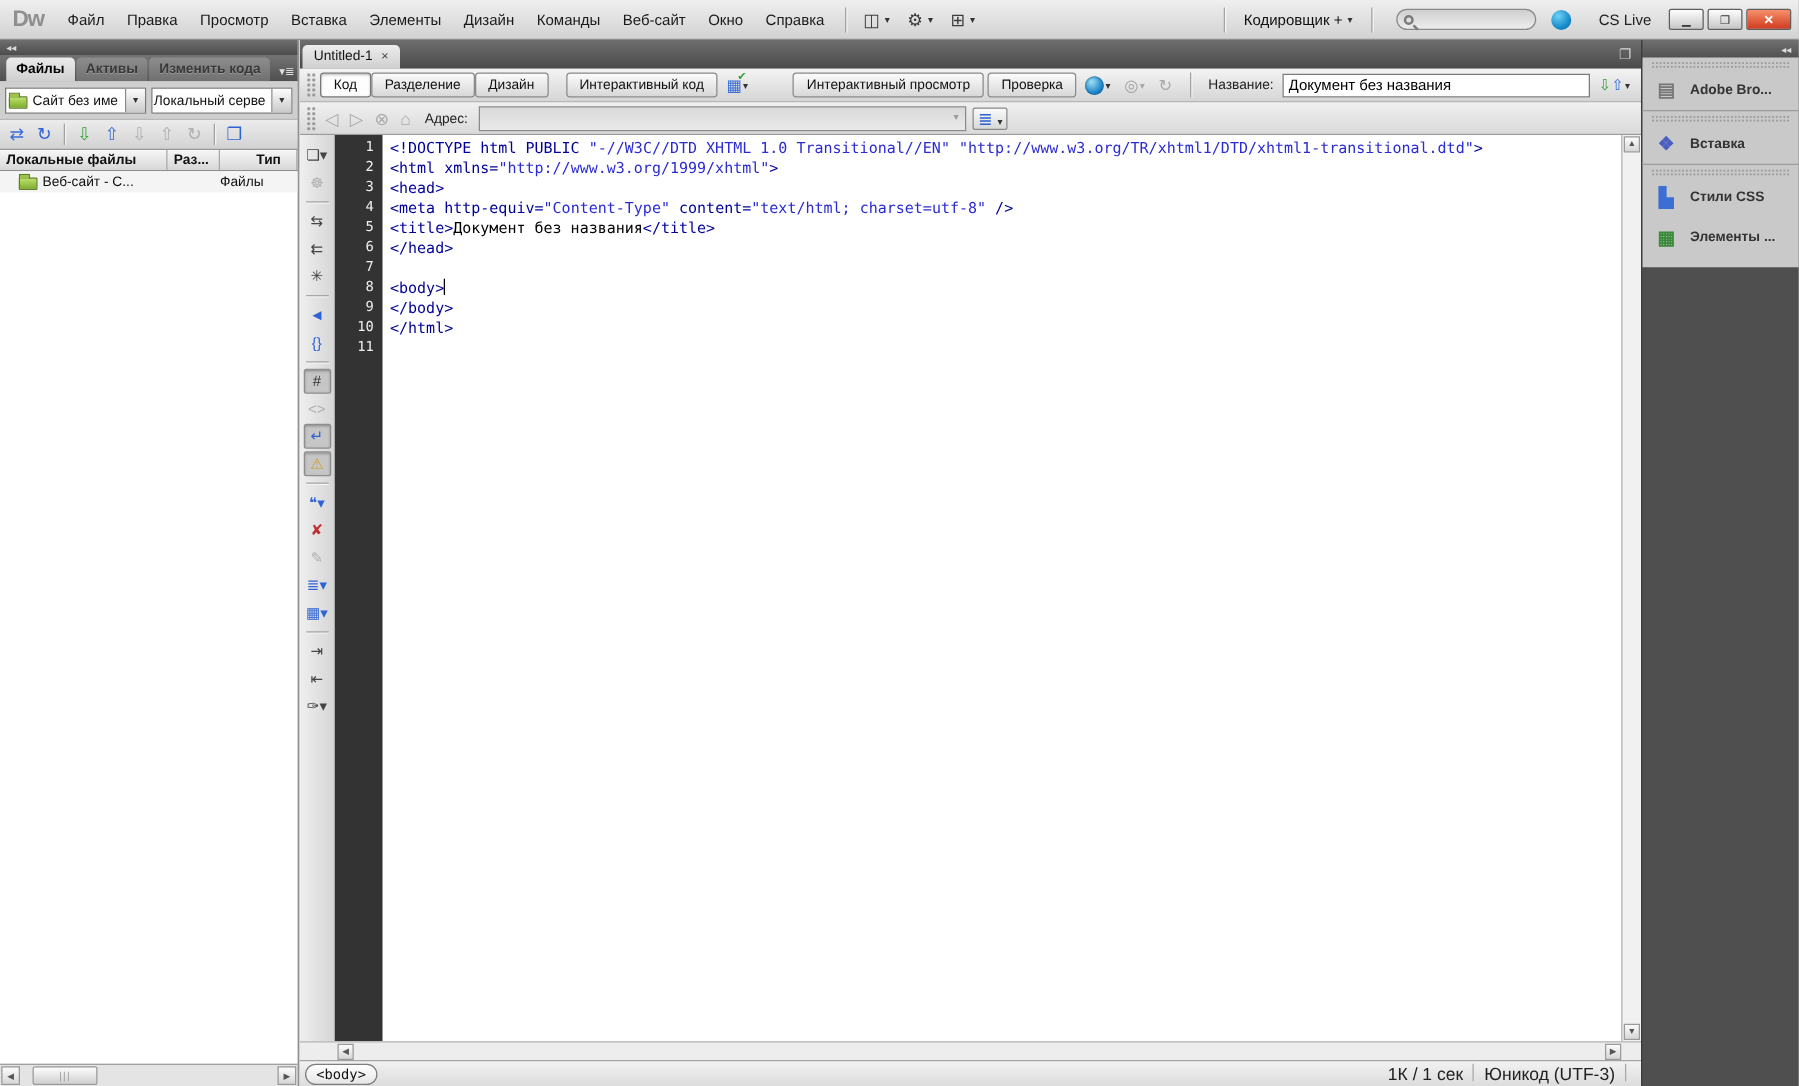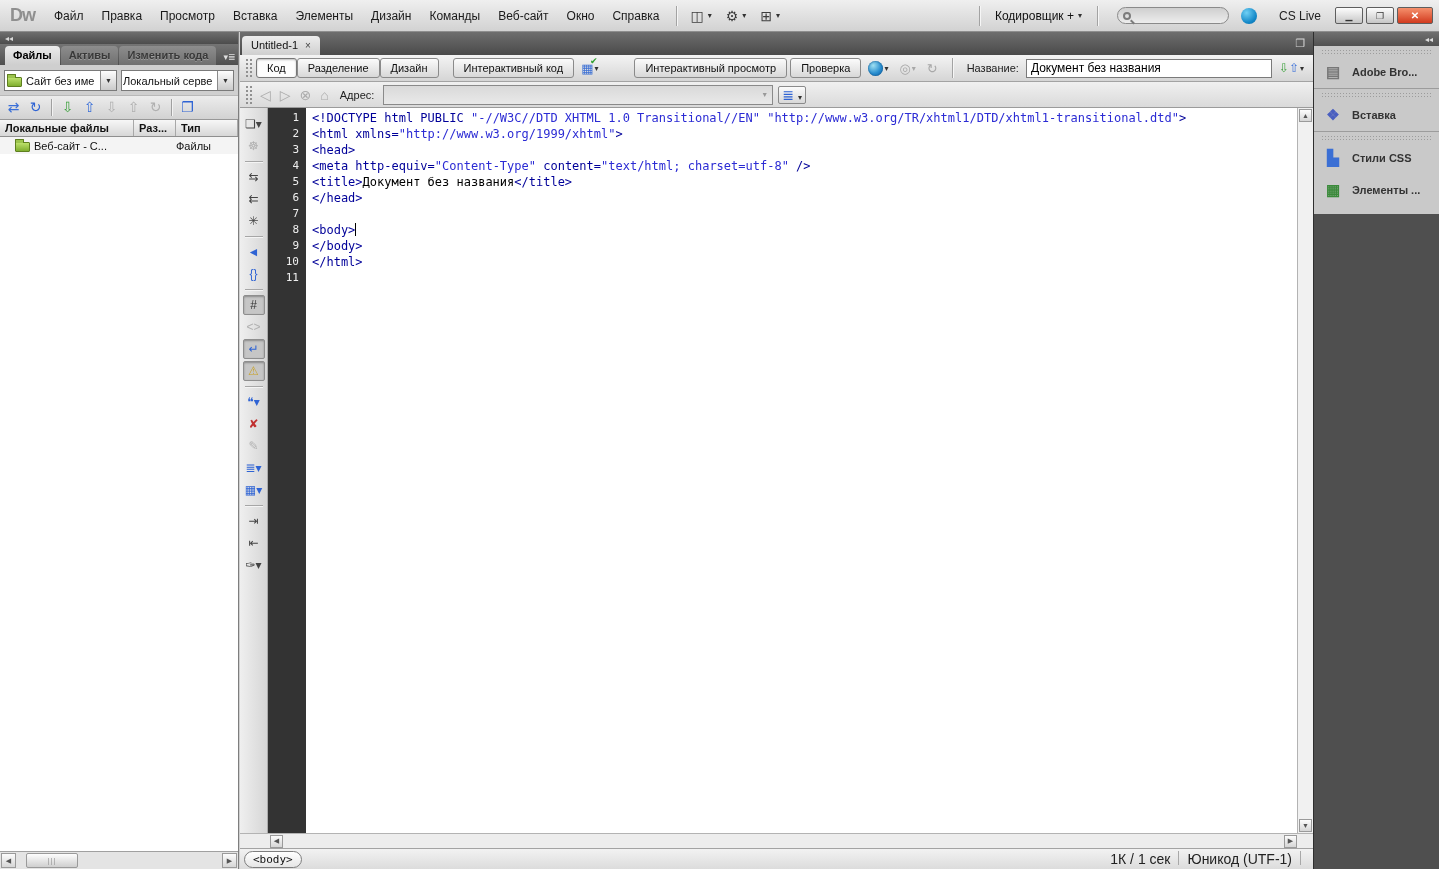--- a/index.html
+++ b/index.html
@@ -231,21 +231,21 @@
         <span class="lp-tool" style="color: rgb(58, 111, 216);">⇧</span>
         <span class="lp-tool" style="color: rgb(176, 176, 176);">⇩</span>
         <span class="lp-tool" style="color: rgb(176, 176, 176);">⇧</span>
         <span class="lp-tool" style="color: rgb(176, 176, 176);">↻</span>
         <span class="lp-sep"></span>
         <span class="lp-tool" style="color: rgb(46, 99, 212);">❐</span>
       </div>
     <div class="lp-filehead">
         <span class="lp-col" style="width: 134px;">Локальные файлы</span>
         <span class="lp-col" style="width: 42px;">Раз...</span>
-        <span class="lp-col" style="flex: 1 1 0%;">Тип</span>
+        <span class="lp-col" style="flex: 1 1 0%; margin-left: 24px;">Тип</span>
       </div>
     <div class="lp-files">
         <div class="lp-row">
           <span class="folder-ico"></span>
           <span>Веб-сайт - С...</span>
           <span class="cell-type">Файлы</span>
         </div>
       </div>
     <div class="lp-hscroll">
       <span class="scr-arrow">◀</span>
@@ -365,21 +365,21 @@
     <div class="code-hscroll">
       <span class="scr-arrow left-off">◀</span>
       <span class="scr-arrow right-off">▶</span>
     </div>
 
     <div class="doc-status">
       <span class="tag-pill">&lt;body&gt;</span>
       <span class="status-right">
         <span>1К / 1 сек</span>
         <span class="st-sep"></span>
-        <span>Юникод (UTF-1)</span>
+        <span>Юникод (UTF-3)</span>
         <span class="st-sep"></span>
       </span>
     </div>
   </div>
 
   <div id="rightpanel">
     <div class="rp-collapse">
       <span>◂◂</span>
     </div>
     <div class="rp-light">

